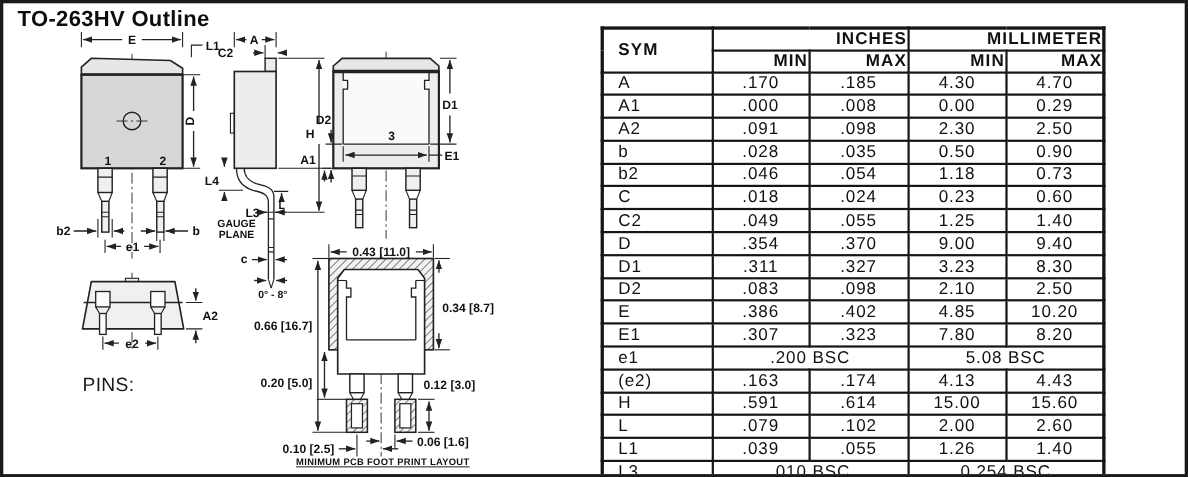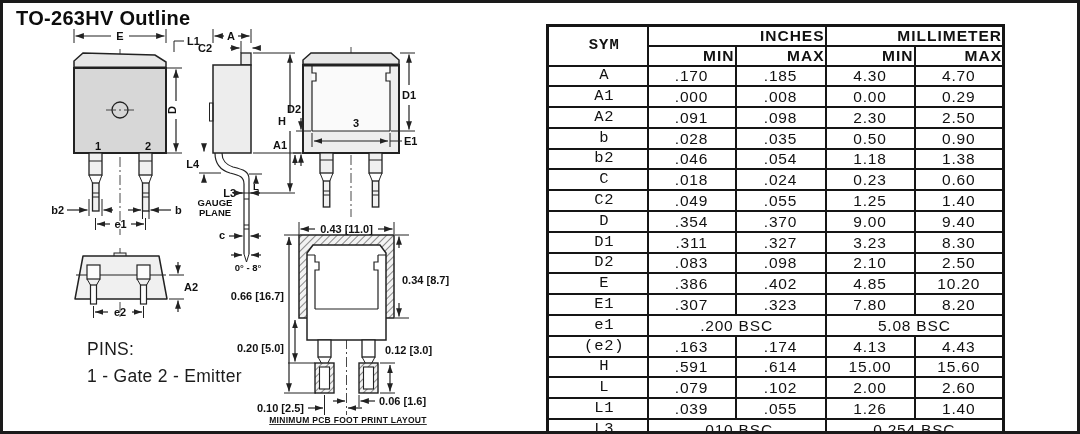--- a/index.html
+++ b/index.html
@@ -7,41 +7,41 @@
     position:relative;width:1080px;height:434px;background:#ffffff;
     box-sizing:border-box;border:3px solid #1a1a1a;overflow:hidden;
     font-family:"Liberation Sans",sans-serif;
   }
   #page-title{
     position:absolute;left:13px;top:4px;font-size:20px;font-weight:bold;
     color:#0d0d0d;letter-spacing:.3px;
   }
   #pins-note{
     position:absolute;left:72px;top:333px;font-size:17.5px;color:#1c1c1c;
-    line-height:27px;letter-spacing:.3px;margin-left:12px;
+    line-height:27px;letter-spacing:.3px;
   }
   svg text{font-family:"Liberation Sans",sans-serif;fill:#111;}
   .lbl{font-size:11px;font-weight:bold;}
   .lbl-sm{font-size:9.5px;font-weight:bold;}
   .dimtxt{font-size:11px;font-weight:bold;}
   .cap{font-size:8.5px;font-weight:bold;letter-spacing:.3px;text-decoration:underline;}
   
   #dim-table{
     position:absolute;left:543px;top:21px;width:456px;height:399px;
     border-collapse:collapse;table-layout:fixed;font-size:15.5px;color:#111;
     border:3px solid #151515;
   }
   #dim-table th,#dim-table td{
     border:2px solid #151515;padding:0;text-align:center;overflow:hidden;
     white-space:nowrap;letter-spacing:.8px;line-height:1;
   }
   #dim-table thead tr{height:20px;}
   #dim-table tbody td{height:18.8px;}
   #dim-table th{font-weight:bold;letter-spacing:1px;text-align:right;}
-  #dim-table th.sym-h,#dim-table td.sym{text-align:center;padding-left:13px;font-family:Liberation Mono, monospace;}
+  #dim-table th.sym-h,#dim-table td.sym{text-align:left;padding-left:13px;}
 </style>
 </head>
 <body>
 
 <div id="stage">
 
   <div id="page-title">TO-263HV Outline</div>
 
   <svg width="540" height="434" viewBox="0 0 540 434" style="position:absolute;left:0;top:0;">
     <defs>
@@ -314,21 +314,20 @@
       <line class="ln" x1="330" y1="398" x2="342" y2="398" marker-end="url(#ar)"></line>
       <line class="ln" x1="372" y1="398" x2="357.5" y2="398" marker-end="url(#ar)"></line>
       <text class="dimtxt" x="376" y="402">0.06 [1.6]</text>
 
       <text class="cap" x="345" y="420" text-anchor="middle">MINIMUM PCB FOOT PRINT LAYOUT</text>
     </g>
   </svg>
 
   <div id="pins-note">
     <div>PINS:</div>
-    <div>1 - Gate  2 - Emitter</div>
   </div>
 
   <table id="dim-table">
     <colgroup>
       <col style="width:100px">
         <col style="width:88px">
         <col style="width:90px">
         <col style="width:89px">
         <col style="width:89px">
     </colgroup>
@@ -372,21 +371,21 @@
           <td>.028</td>
           <td>.035</td>
           <td>0.50</td>
           <td>0.90</td>
         </tr>
         <tr>
           <td class="sym">b2</td>
           <td>.046</td>
           <td>.054</td>
           <td>1.18</td>
-          <td>1.38</td>
+          <td>0.73</td>
         </tr>
         <tr>
           <td class="sym">C</td>
           <td>.018</td>
           <td>.024</td>
           <td>0.23</td>
           <td>0.60</td>
         </tr>
         <tr>
           <td class="sym">C2</td>

